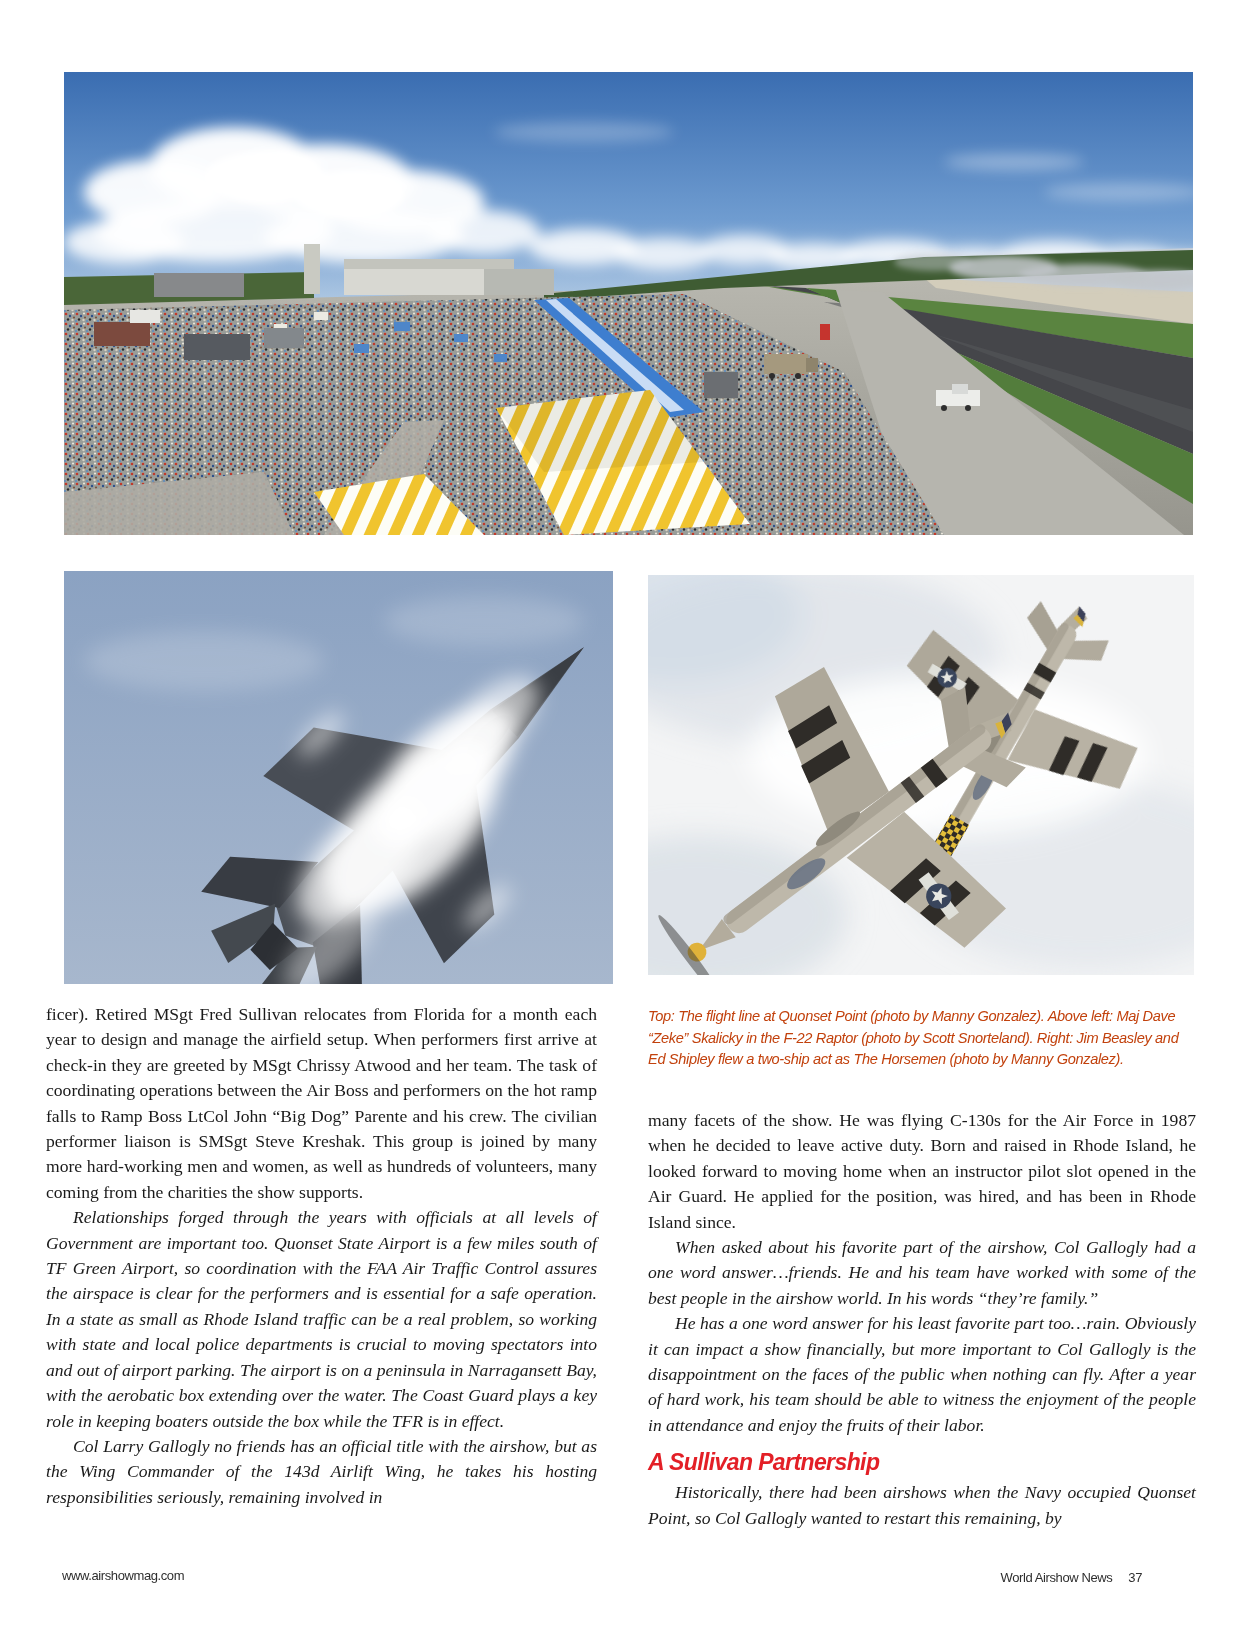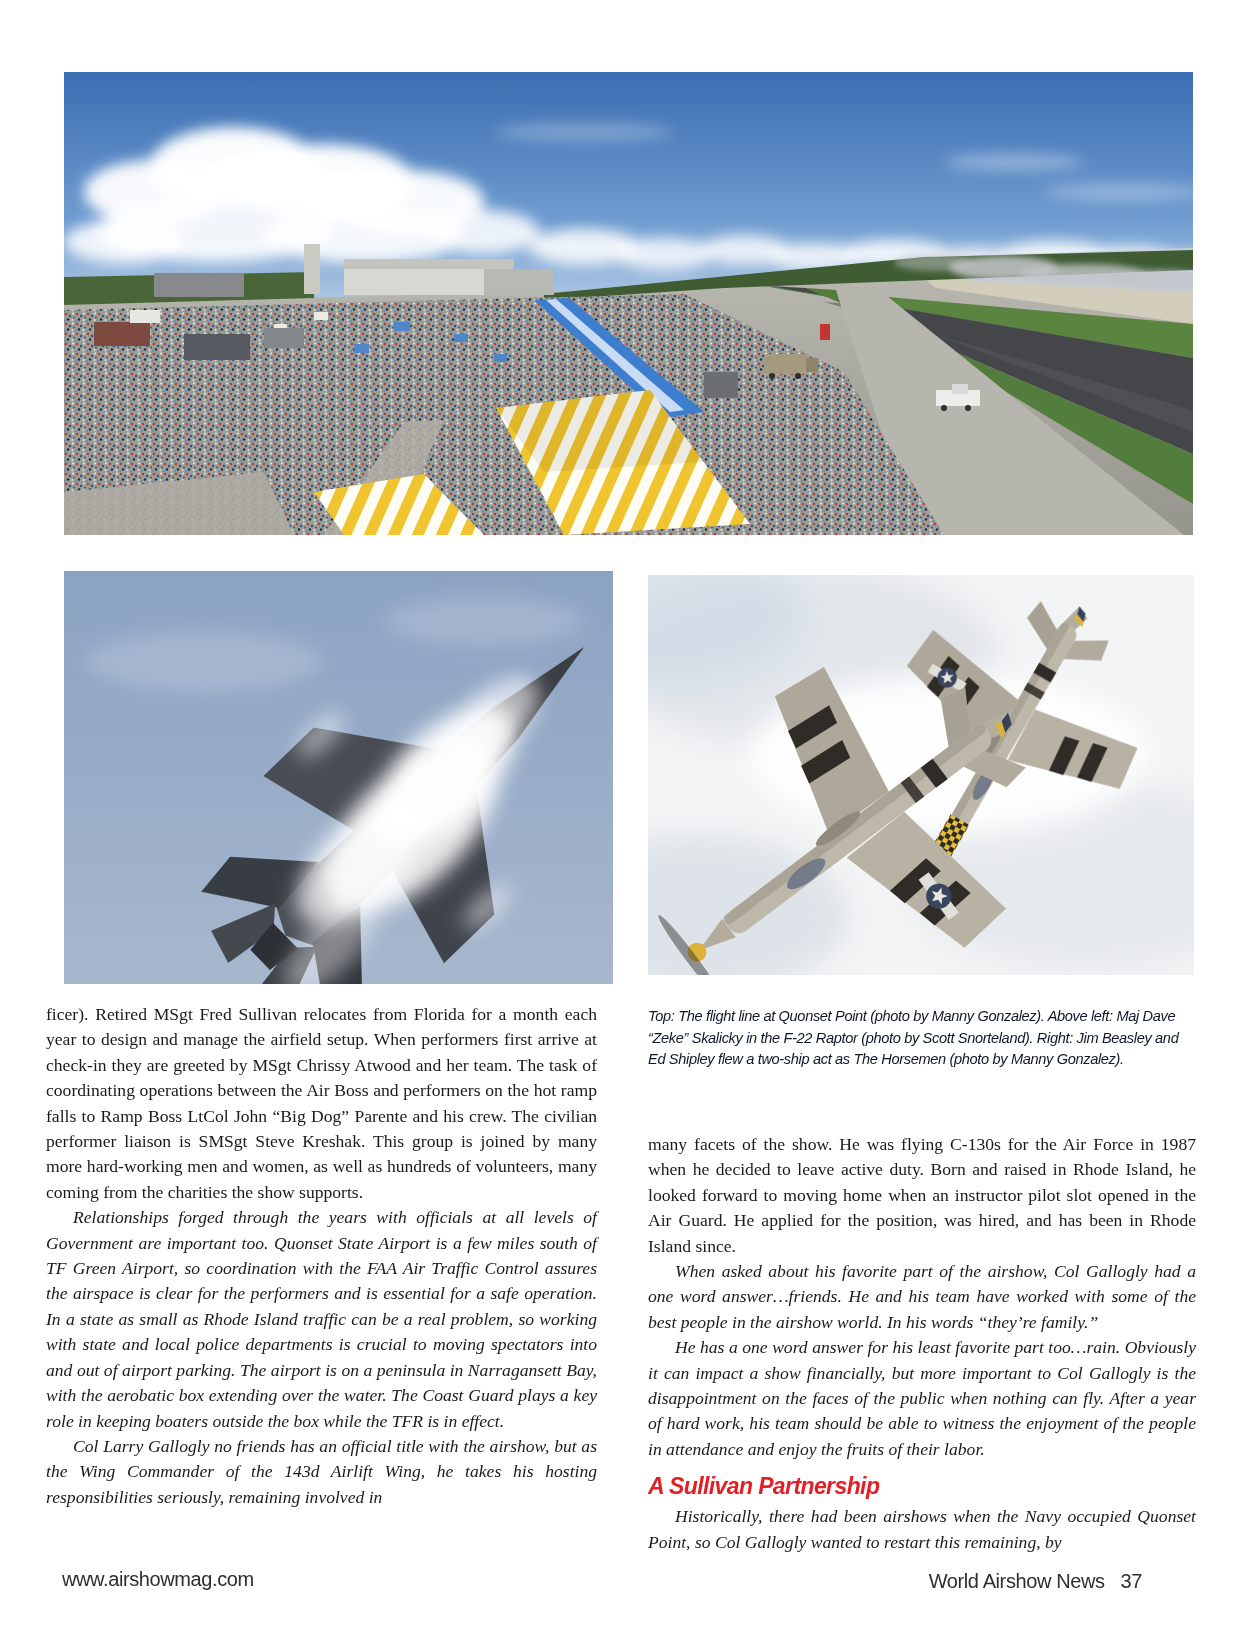--- a/index.html
+++ b/index.html
@@ -10,38 +10,38 @@
   }
   .photo { position:absolute; overflow:hidden; }
   .photo svg { display:block; width:100%; height:100%; }
   .photo-top      { left:64px;  top:72px;  width:1129px; height:463px; }
   .photo-f22      { left:64px;  top:571px; width:549px;  height:413px; }
   .photo-horsemen { left:648px; top:575px; width:546px;  height:400px; }
 
   .caption {
     position:absolute; left:648px; top:1006px; width:540px;
     font-family:"Liberation Sans", sans-serif; font-style:italic;
-    font-size:14.6px; line-height:21.6px; letter-spacing:-0.35px; color:#0f172a;
+    font-size:14.6px; line-height:21.6px; letter-spacing:-0.35px; color:#c2410c;
   }
 
   .col { position:absolute; font-size:17.6px; line-height:25.4px; text-align:justify; }
   .col-left  { left:46px;  top:1002px; width:551px; }
-  .col-right { left:648px; top:1108px; width:548px;margin-top:24px; }
+  .col-right { left:648px; top:1108px; width:548px; }
   .col p { margin:0; }
   .col p.indent { text-indent:27px;font-style:italic; }
 
   .section-heading {
     margin:11px 0 5px 0;
     font-family:"Liberation Sans", sans-serif; font-style:italic; font-weight:bold;
     font-size:23px; letter-spacing:-0.6px; color:#e31f26; line-height:26px;
   }
 
   .footer {
     position:absolute; font-family:"Liberation Sans", sans-serif;
-    font-size:20px; letter-spacing:-0.4px; color:#2e2e2e;
+    font-size:13px; letter-spacing:-0.4px; color:#2e2e2e;
   }
   .footer-left  { left:62px; top:1568px; }
   .footer-right { top:1570px; right:115px; text-align:left; }
   .footer-right .pagenum { margin-left:16px; }
 </style>
 </head>
 <body>
 
 <div class="page">
 

